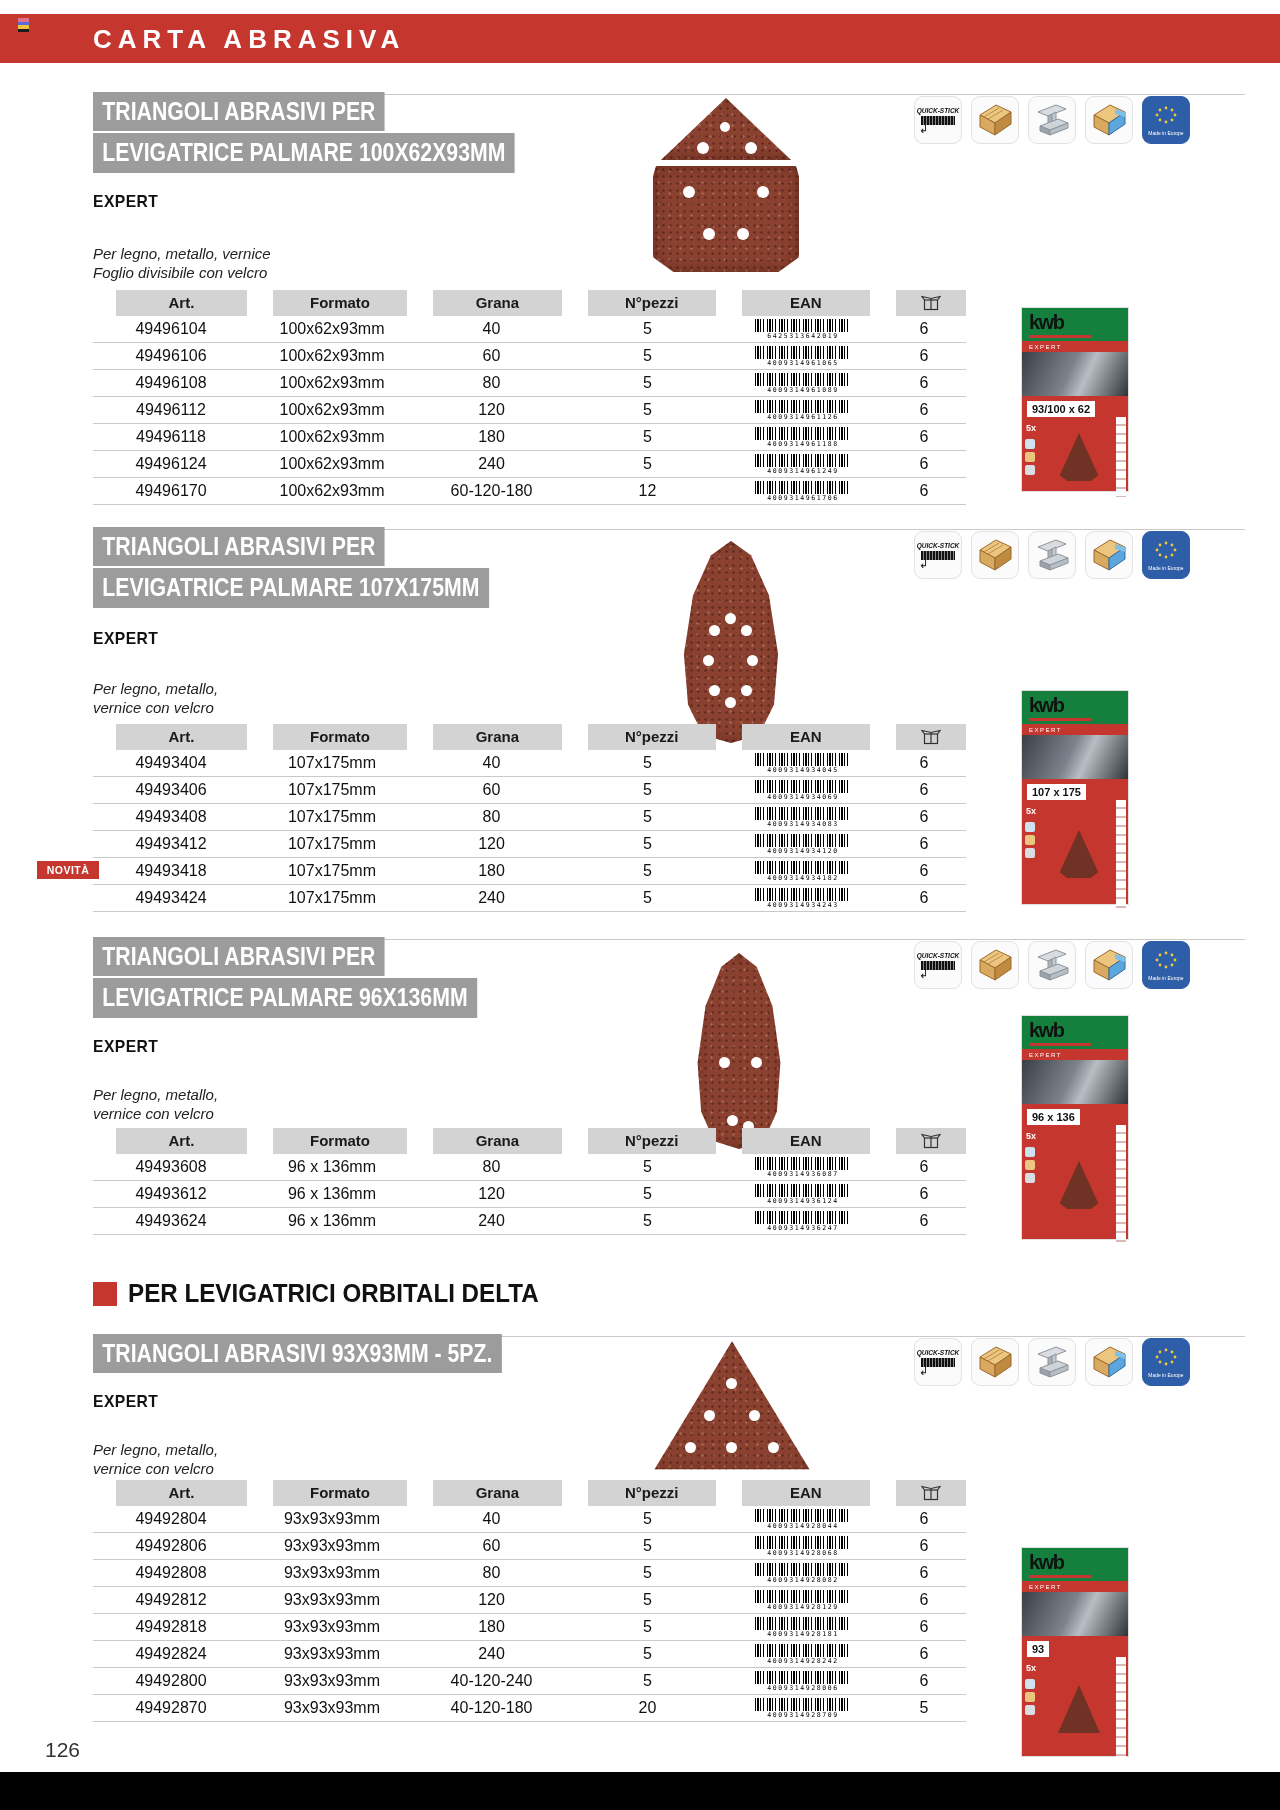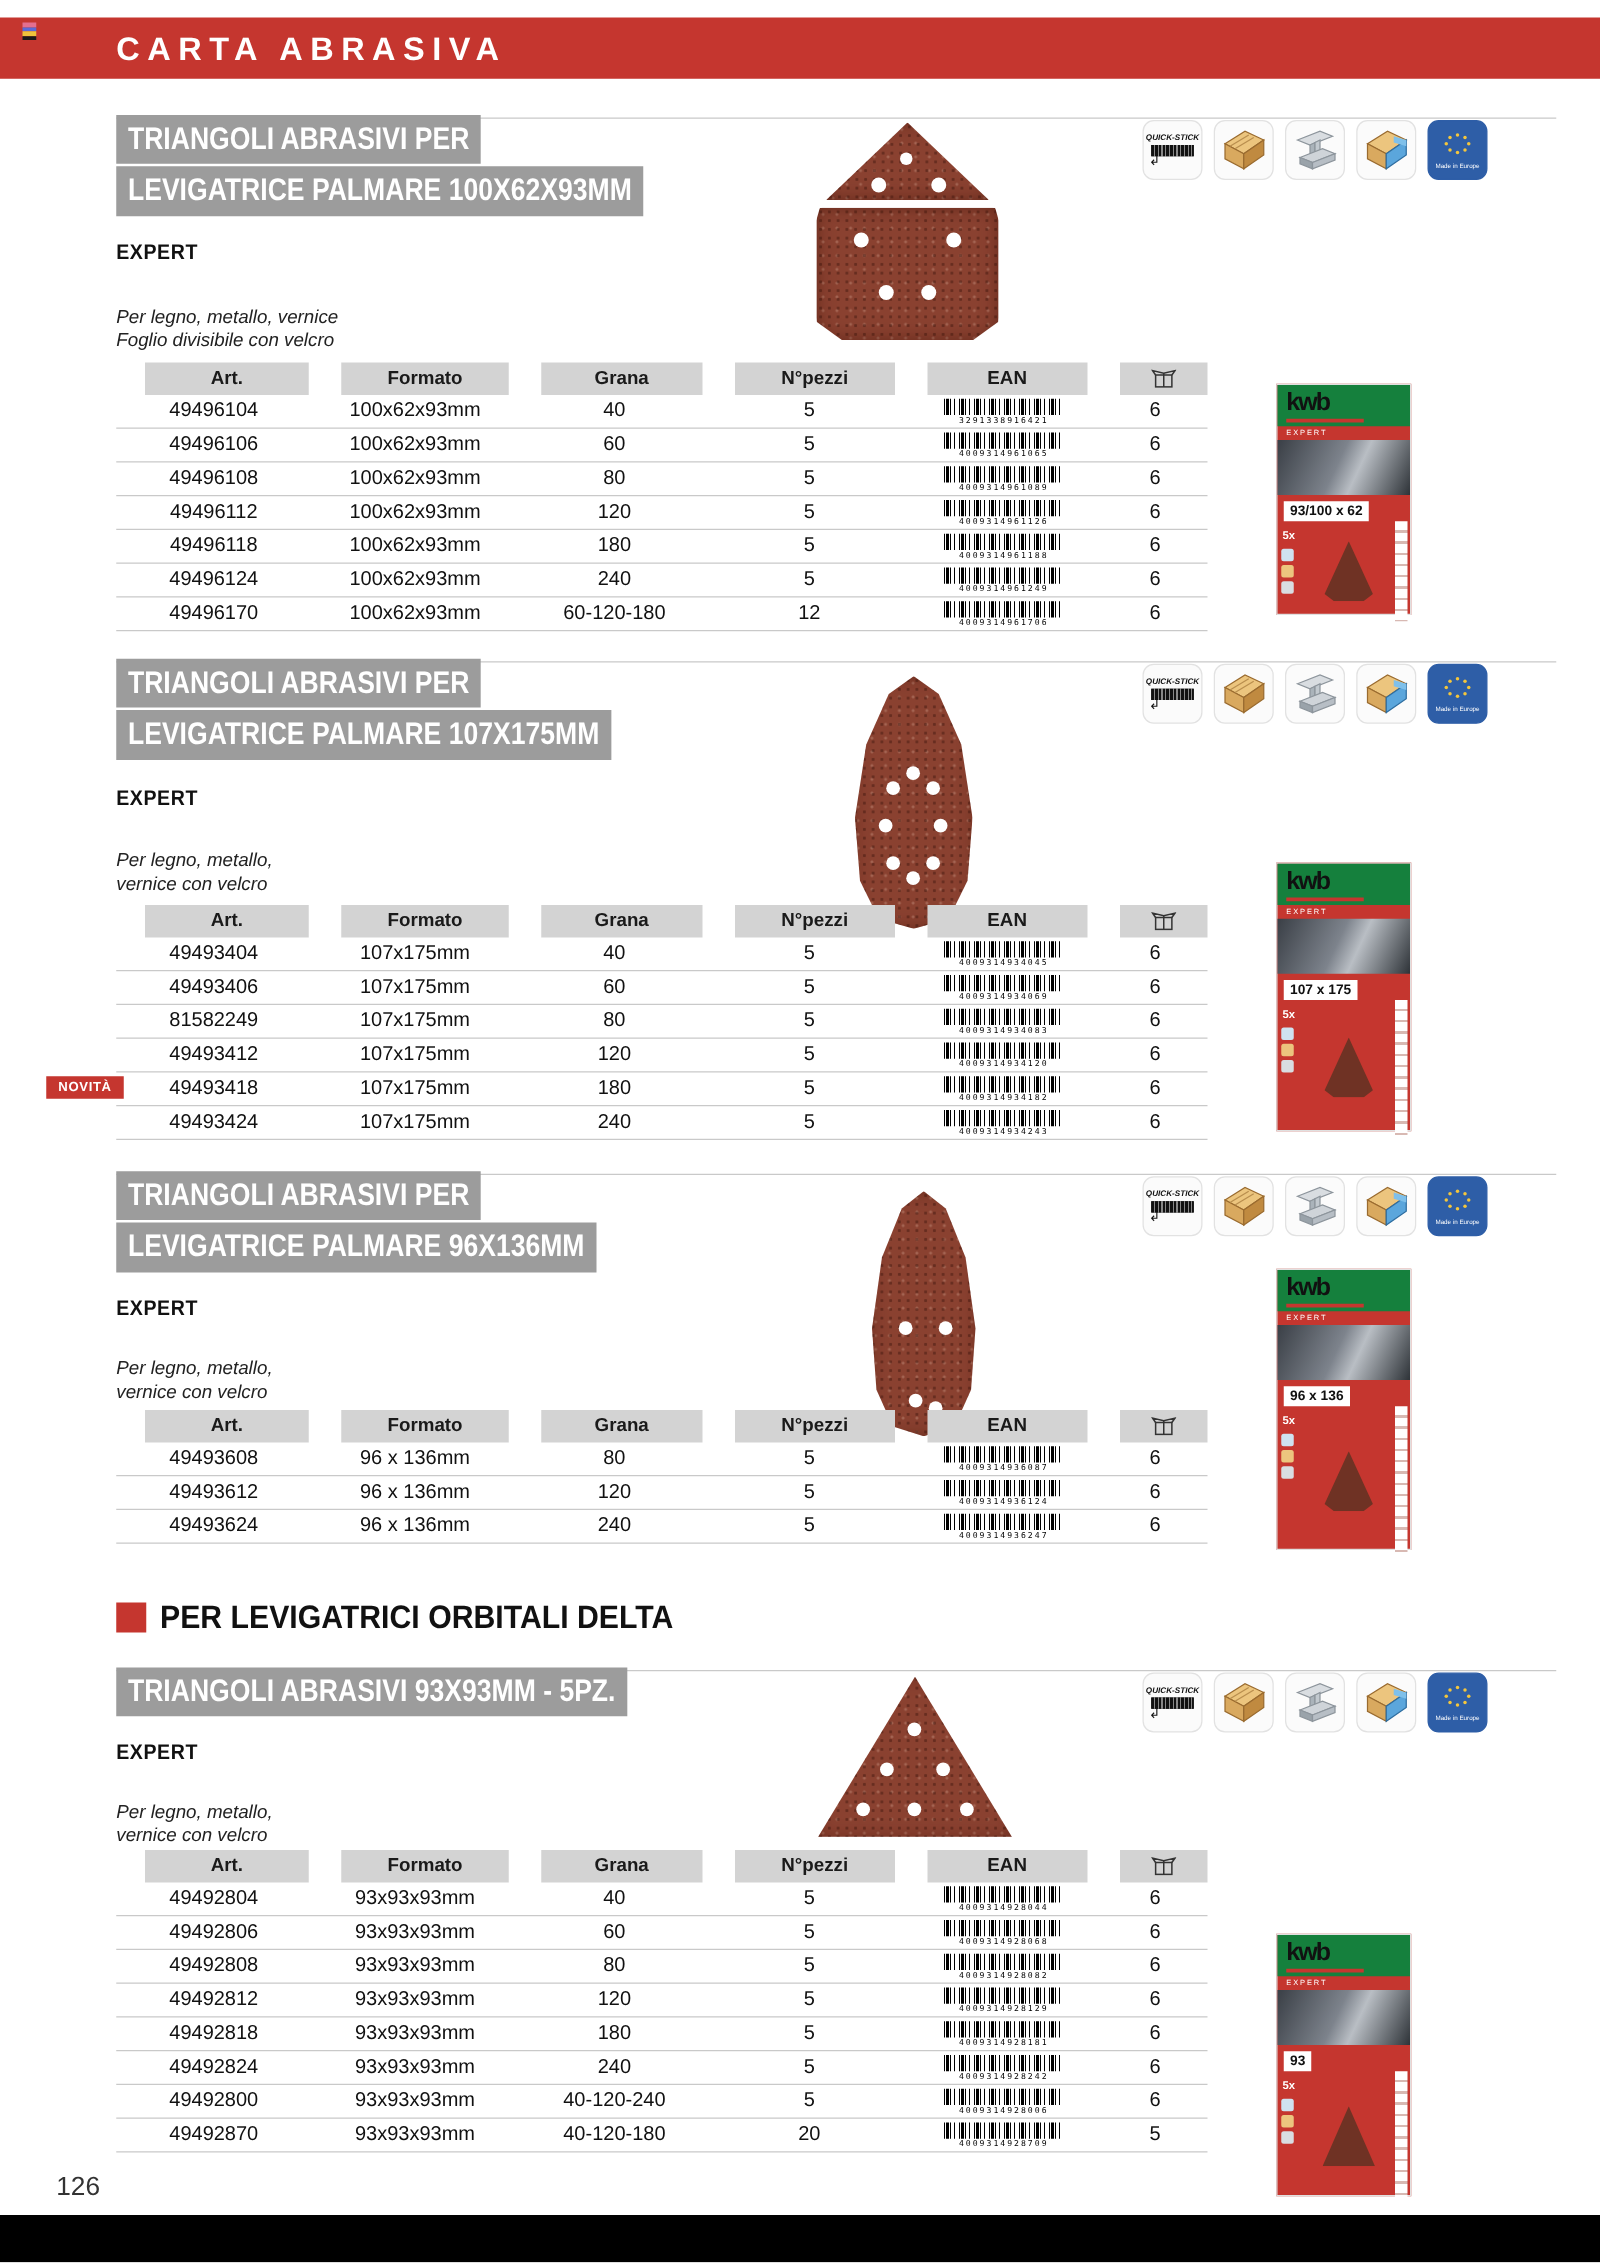--- a/index.html
+++ b/index.html
@@ -199,21 +199,21 @@
       <div class="tbody">
 
           <div class="row">
 
             <div class="td c-art">49496104</div>
             <div class="td c-for">100x62x93mm</div>
             <div class="td c-gra">40</div>
             <div class="td c-pez">5</div>
             <div class="td c-ean">
               <span class="barcode"></span>
-              <span class="bc-digits">3291338916421</span>
+              <span class="bc-digits">6425313642019</span>
             </div>
             <div class="td c-box">6</div>
           </div>
 
           <div class="row">
 
             <div class="td c-art">49496106</div>
             <div class="td c-for">100x62x93mm</div>
             <div class="td c-gra">60</div>
             <div class="td c-pez">5</div>
@@ -422,21 +422,21 @@
             <div class="td c-pez">5</div>
             <div class="td c-ean">
               <span class="barcode"></span>
               <span class="bc-digits">4009314934069</span>
             </div>
             <div class="td c-box">6</div>
           </div>
 
           <div class="row">
 
-            <div class="td c-art">81582249</div>
+            <div class="td c-art">49493408</div>
             <div class="td c-for">107x175mm</div>
             <div class="td c-gra">80</div>
             <div class="td c-pez">5</div>
             <div class="td c-ean">
               <span class="barcode"></span>
               <span class="bc-digits">4009314934083</span>
             </div>
             <div class="td c-box">6</div>
           </div>
 

